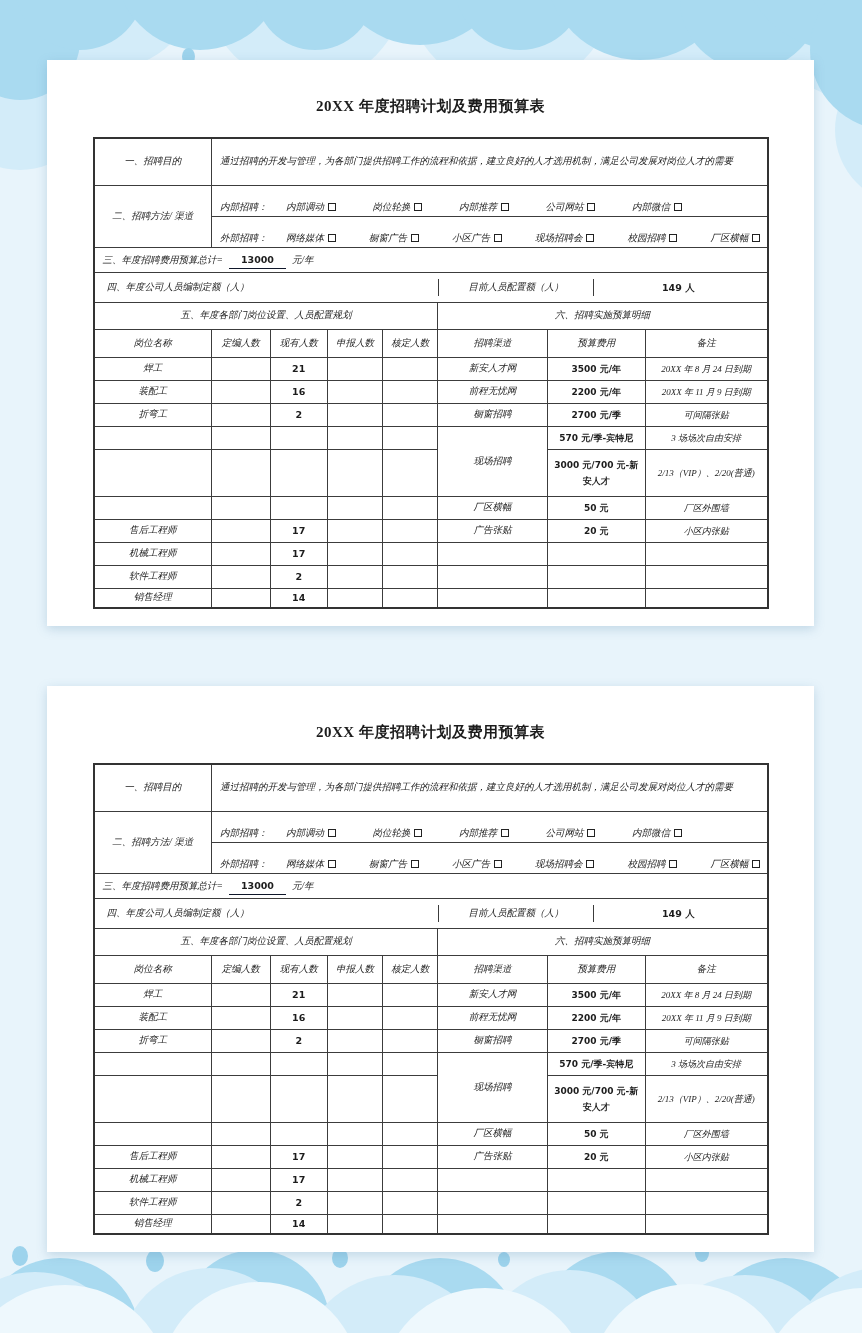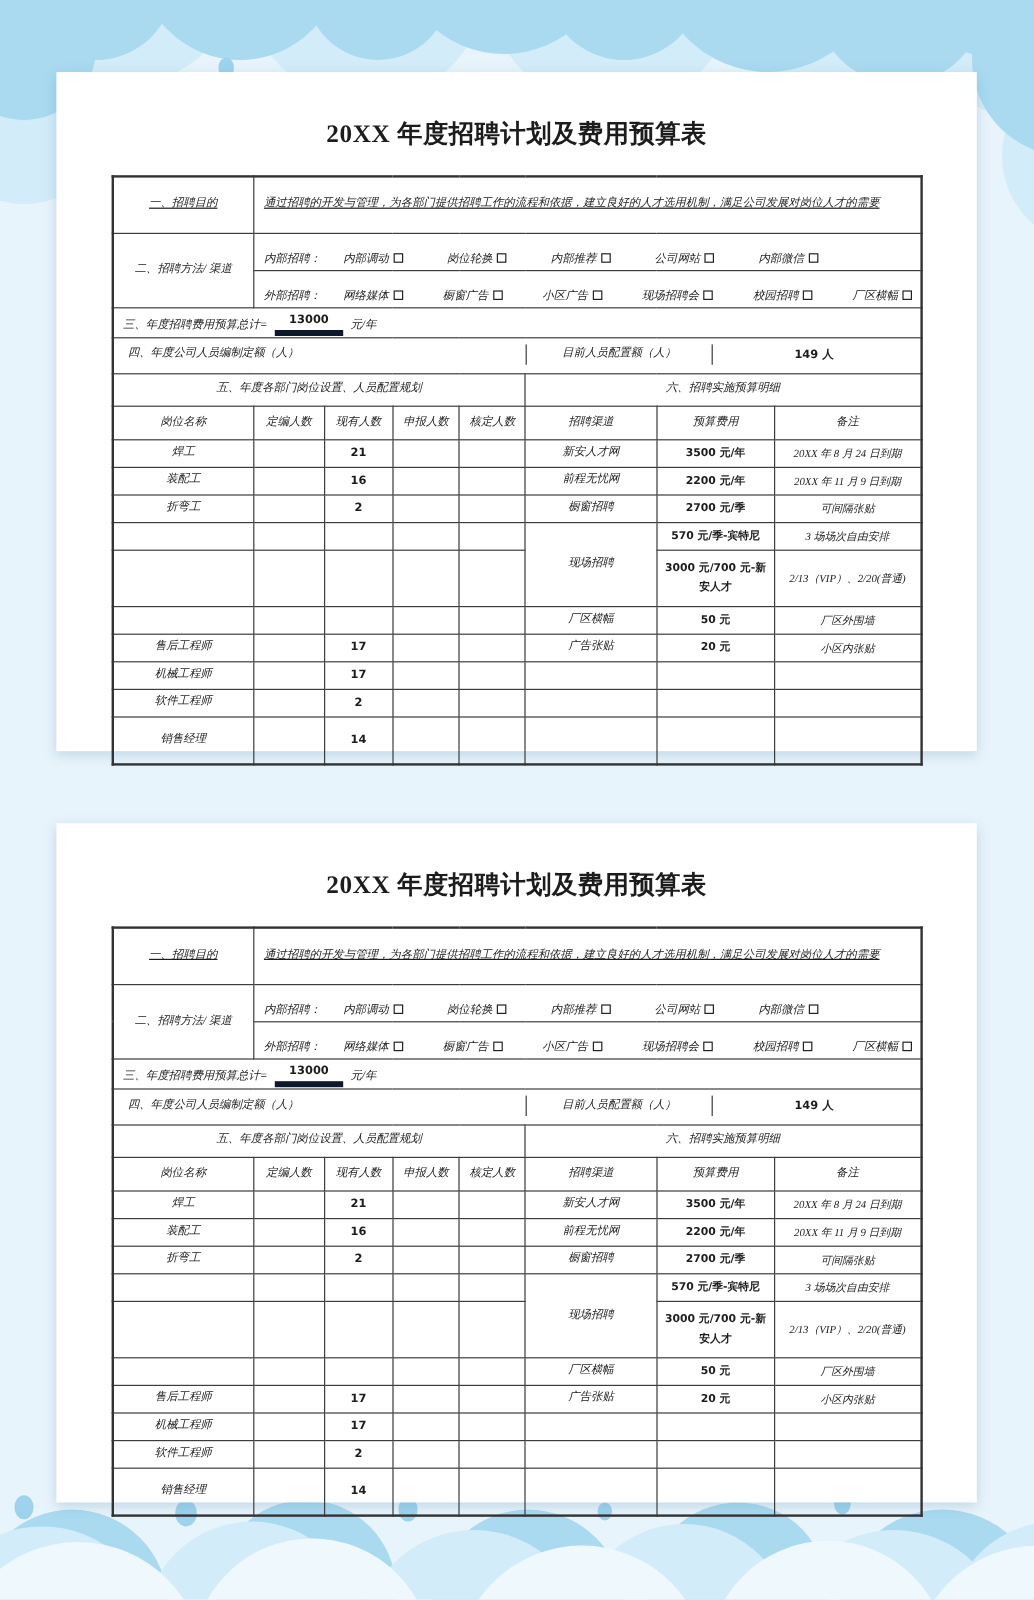--- a/index.html
+++ b/index.html
@@ -24,62 +24,62 @@
   .blob.p{background:var(--cloud-p);}
   .blob.d{background:var(--cloud-dot);}
   
   .page{
     position:absolute;left:47px;width:767px;height:566px;background:var(--card);
     box-shadow:0 3px 10px rgba(90,140,175,.28);z-index:1;
   }
   #page-1{top:60px;}
   #page-2{top:686px;}
   .doc-title{
-    margin-top:37px;text-align:center;font-size:21px;font-weight:bold;
+    margin-top:37px;text-align:center;font-size:15px;font-weight:bold;
     letter-spacing:.5px;font-style:normal;
   }
   table.doc{
     width:676px;margin:21px auto 0;border-collapse:collapse;table-layout:fixed;
     font-size:9.5px;font-style:italic;
   }
   table.doc td{
     border:1px solid var(--line);padding:0 4px;text-align:center;
     vertical-align:middle;overflow:hidden;line-height:1.8;
   }
   table.doc{border:2px solid #333;}
   td.lab{text-align:left;padding-left:8px;}
-  .r-purpose td{height:47px;text-decoration:underline;}
+  .r-purpose td{height:47px;}
   .r-purpose .ptext{text-align:justify;padding:8px 8px;line-height:1.95;}
   .r-meth td{height:23px;}
   .r-budget td{height:25px;}
   .r-quota td{height:30px;padding:0;}
   .r-sect td{height:27px;}
   .r-head td{height:28px;border-bottom-width:2px;font-style:italic;}
   .r-body td{height:23px;}
   .r-tall td{height:47px;}
-  .r-last td{height:40px;}
+  .r-last td{height:20px;}
   .num{font-family:"DejaVu Sans","Liberation Sans",sans-serif;font-style:normal;
        font-weight:bold;font-size:9.5px;}
   .fee{font-family:"DejaVu Sans","Liberation Sans",sans-serif;font-style:normal;
        font-weight:bold;font-size:9px;line-height:1.7;}
   .note{font-size:9px;}
   
   .mrow{display:flex;align-items:center;padding-left:4px;margin-top:13px;}
   .mrow .mlab{flex:0 0 66px;text-align:left;}
   .mrow .opts{display:flex;flex:1;justify-content:space-between;}
   .mrow.int .opts{flex:0 0 73%;}
   .mrow.ext .opts{flex:1;padding-right:2px;}
   .opt{white-space:nowrap;}
   .box{display:inline-block;width:8px;height:8px;border:1px solid #222;
        margin-left:4px;vertical-align:-1px;background:#fff;}
   
   .budget-line{display:flex;align-items:flex-end;padding-left:4px;}
-  .bval{border-bottom:5px solid #0f172a;padding:0 12px;margin:0 6px;}
+  .bval{border-bottom:1px solid #0f172a;padding:0 12px;margin:0 6px;}
   
-  .qflex{display:flex;height:18px;align-items:flex-start;}
+  .qflex{display:flex;height:18px;align-items:center;}
   .qflex>div{display:flex;align-items:center;justify-content:center;}
   .q1{flex:0 0 26.2%;justify-content:flex-start !important;padding-left:8px;}
   .q2{flex:0 0 24.9%;border-left:1px solid var(--line);}
   .q3{flex:0 0 23.4%;border-left:1px solid var(--line);}
   .q4{flex:1;border-left:1px solid var(--line);}
 </style>
 </head>
 <body>
 
 <div class="deco top">

